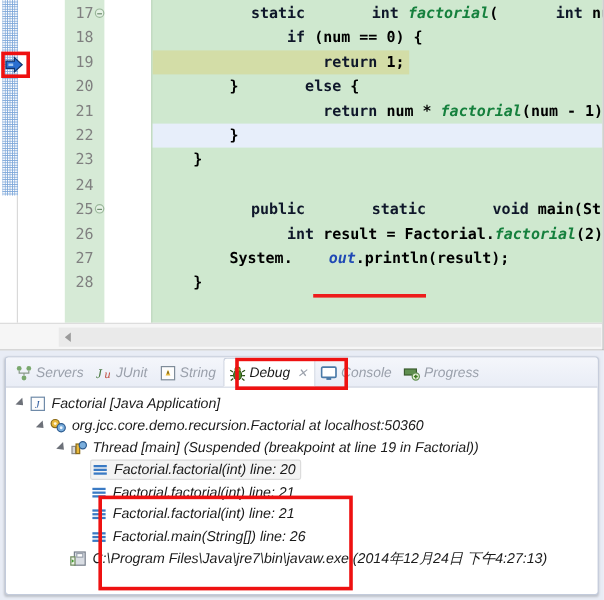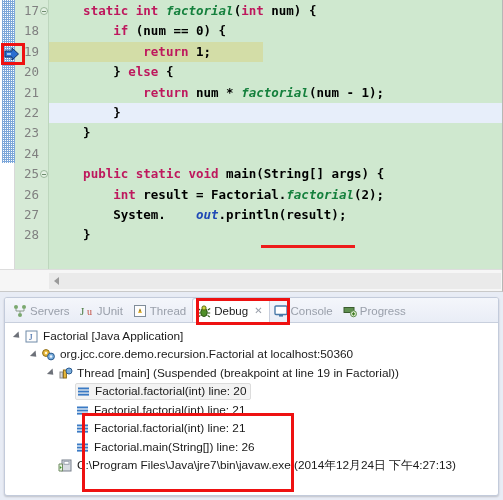--- a/index.html
+++ b/index.html
@@ -18,20 +18,21 @@
     background: #ffffff;
     border-right: 1px solid #b6b6b6;
     border-bottom: 1px solid #c9c9c9;
     overflow: hidden;
   }
   #editor-body {
     position: absolute;
     left: 0; top: 0; right: 0; bottom: 22px;
     display: flex;
     background: #ffffff;
+    gap: 39px;
   }
 
   
   #annotation-ruler {
     position: relative;
     width: 15px;
     flex: 0 0 15px;
     background: #ffffff;
     border-right: 1px solid #d9d9d9;
   }
@@ -95,21 +96,21 @@
   .code-line {
     height: 20.4px;
     white-space: pre;
     position: relative;
     padding-left: 4px;
     color: #000000;
     font-weight: bold;
   }
   .code-line.hl-debug { background: #d3dda7; width: 214px; }
   .code-line.hl-select { background: #e7eefa; }
-  .kw { color: #be185d; }
+  .kw { color: #0f172a; margin-left: 48px; }
   .fld { color: #1f49b5; font-style: italic; margin-left: 30px; }
   .mth { color: #15803d; font-style: italic; }
 
   
   #red-underline {
     position: absolute;
     left: 261px; top: 245px;
     width: 94px; height: 3px;
     background: #ee1c1c;
     z-index: 9;
@@ -159,20 +160,21 @@
 
   
   #debug-pane {
     position: absolute;
     left: 4px; top: 297px; width: 495px; height: 199px;
     background: #ffffff;
     border: 1px solid #c3cbdb;
     border-radius: 3px;
     box-shadow: 0 1px 2px rgba(0,0,0,0.18);
     overflow: hidden;
+    font-style: italic;
   }
   #tabbar {
     position: relative;
     height: 25px;
     background: linear-gradient(#f4f6fb, #e9edf6);
     border-bottom: 1px solid #c8cfdd;
     display: flex;
     align-items: flex-end;
     padding-left: 4px;
   }
@@ -343,21 +345,21 @@
         <span>JUnit</span>
       </div>
       <div class="tab">
         <span class="tab-icon">
           <svg class="icon-svg" width="14" height="14" viewBox="0 0 14 14">
             <rect x="1.5" y="1.5" width="11" height="11" fill="#fdfdfd" stroke="#7f8c99"></rect>
             <path d="M7 4 L9 9 L5 9 Z" fill="#e8b93c"></path>
             <rect x="6.5" y="5.5" width="1" height="2" fill="#5a4a12"></rect>
           </svg>
         </span>
-        <span>Thread</span>
+        <span>String</span>
       </div>
       <div class="tab active">
         <span class="tab-icon">
           <svg class="icon-svg" width="14" height="14" viewBox="0 0 14 14">
             <ellipse cx="7" cy="8.5" rx="3.3" ry="4" fill="#4f8f2a" stroke="#2b5415"></ellipse>
             <circle cx="7" cy="4" r="2.1" fill="#c9d63a" stroke="#5c6b12"></circle>
             <path d="M3.2 6 L0.8 4.5 M10.8 6 L13.2 4.5 M3.2 9 L0.8 9 M10.8 9 L13.2 9 M3.4 11.4 L1.3 13 M10.6 11.4 L12.7 13" stroke="#2b5415" stroke-width="1.1" fill="none"></path>
           </svg>
         </span>
         <span>Debug</span>

